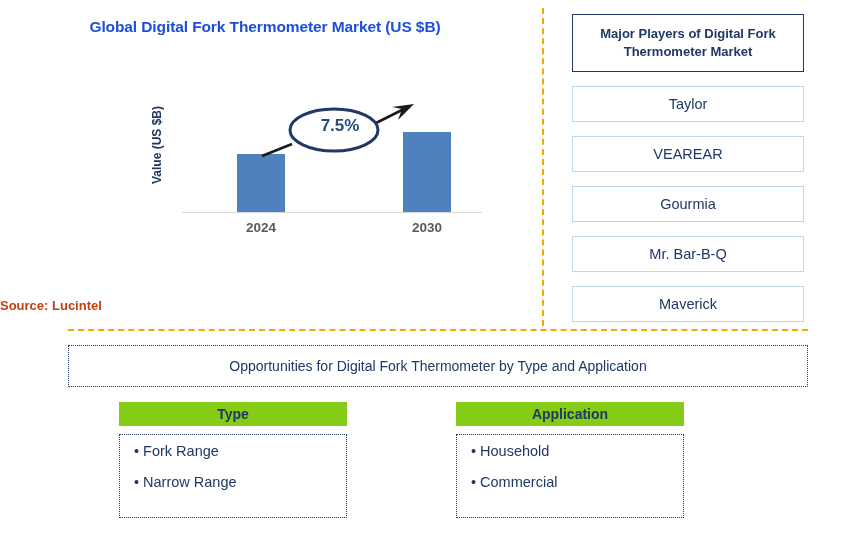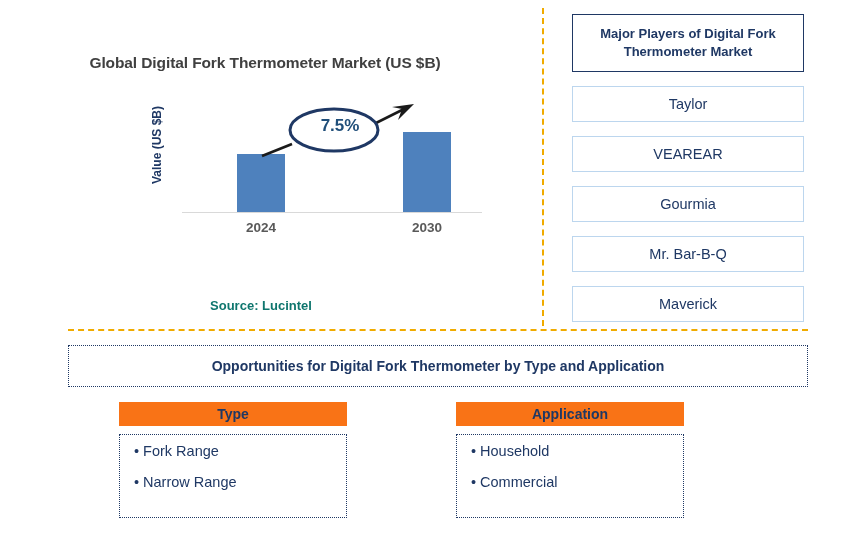--- a/index.html
+++ b/index.html
@@ -26,23 +26,22 @@
   }
 
   #chart-title {
     position: absolute;
     left: 0;
     top: 18px;
     width: 530px;
     text-align: center;
     font-size: 15.5px;
     font-weight: bold;
-    color: #404040;
+    color: #1d4ed8;
     letter-spacing: -0.1px;
-    margin-top: 36px;
   }
 
   #chart-area {
     position: absolute;
     left: 152px;
     top: 98px;
     width: 330px;
     height: 125px;
   }
 
@@ -116,24 +115,24 @@
     font-size: 17px;
     font-weight: bold;
     color: #1f4e79;
   }
 
   #source-label {
     position: absolute;
     left: 0;
     top: 298px;
     width: 522px;
-    text-align: center;
+    text-align: left;
     font-size: 13px;
     font-weight: bold;
-    color: #0f766e;
+    color: #c2410c;
   }
 
   
   #v-divider {
     position: absolute;
     left: 542px;
     top: 8px;
     width: 0;
     height: 318px;
     border-left: 2px dashed #f0ab00;
@@ -190,37 +189,37 @@
     left: 68px;
     top: 345px;
     width: 740px;
     height: 42px;
     box-sizing: border-box;
     border: 1.5px dotted #1f3864;
     display: flex;
     align-items: center;
     justify-content: center;
     font-size: 14px;
-    font-weight: bold;
+    font-weight: normal;
     color: #1f3864;
   }
 
   .column {
     position: absolute;
     top: 402px;
     width: 228px;
   }
   #column-type { left: 119px; }
   #column-application { left: 456px; }
 
   .column-header {
     box-sizing: border-box;
     width: 228px;
     height: 24px;
-    background: #f97316;
+    background: #84cc16;
     display: flex;
     align-items: center;
     justify-content: center;
     font-size: 14px;
     font-weight: bold;
     color: #1f3864;
   }
 
   .column-body {
     box-sizing: border-box;

